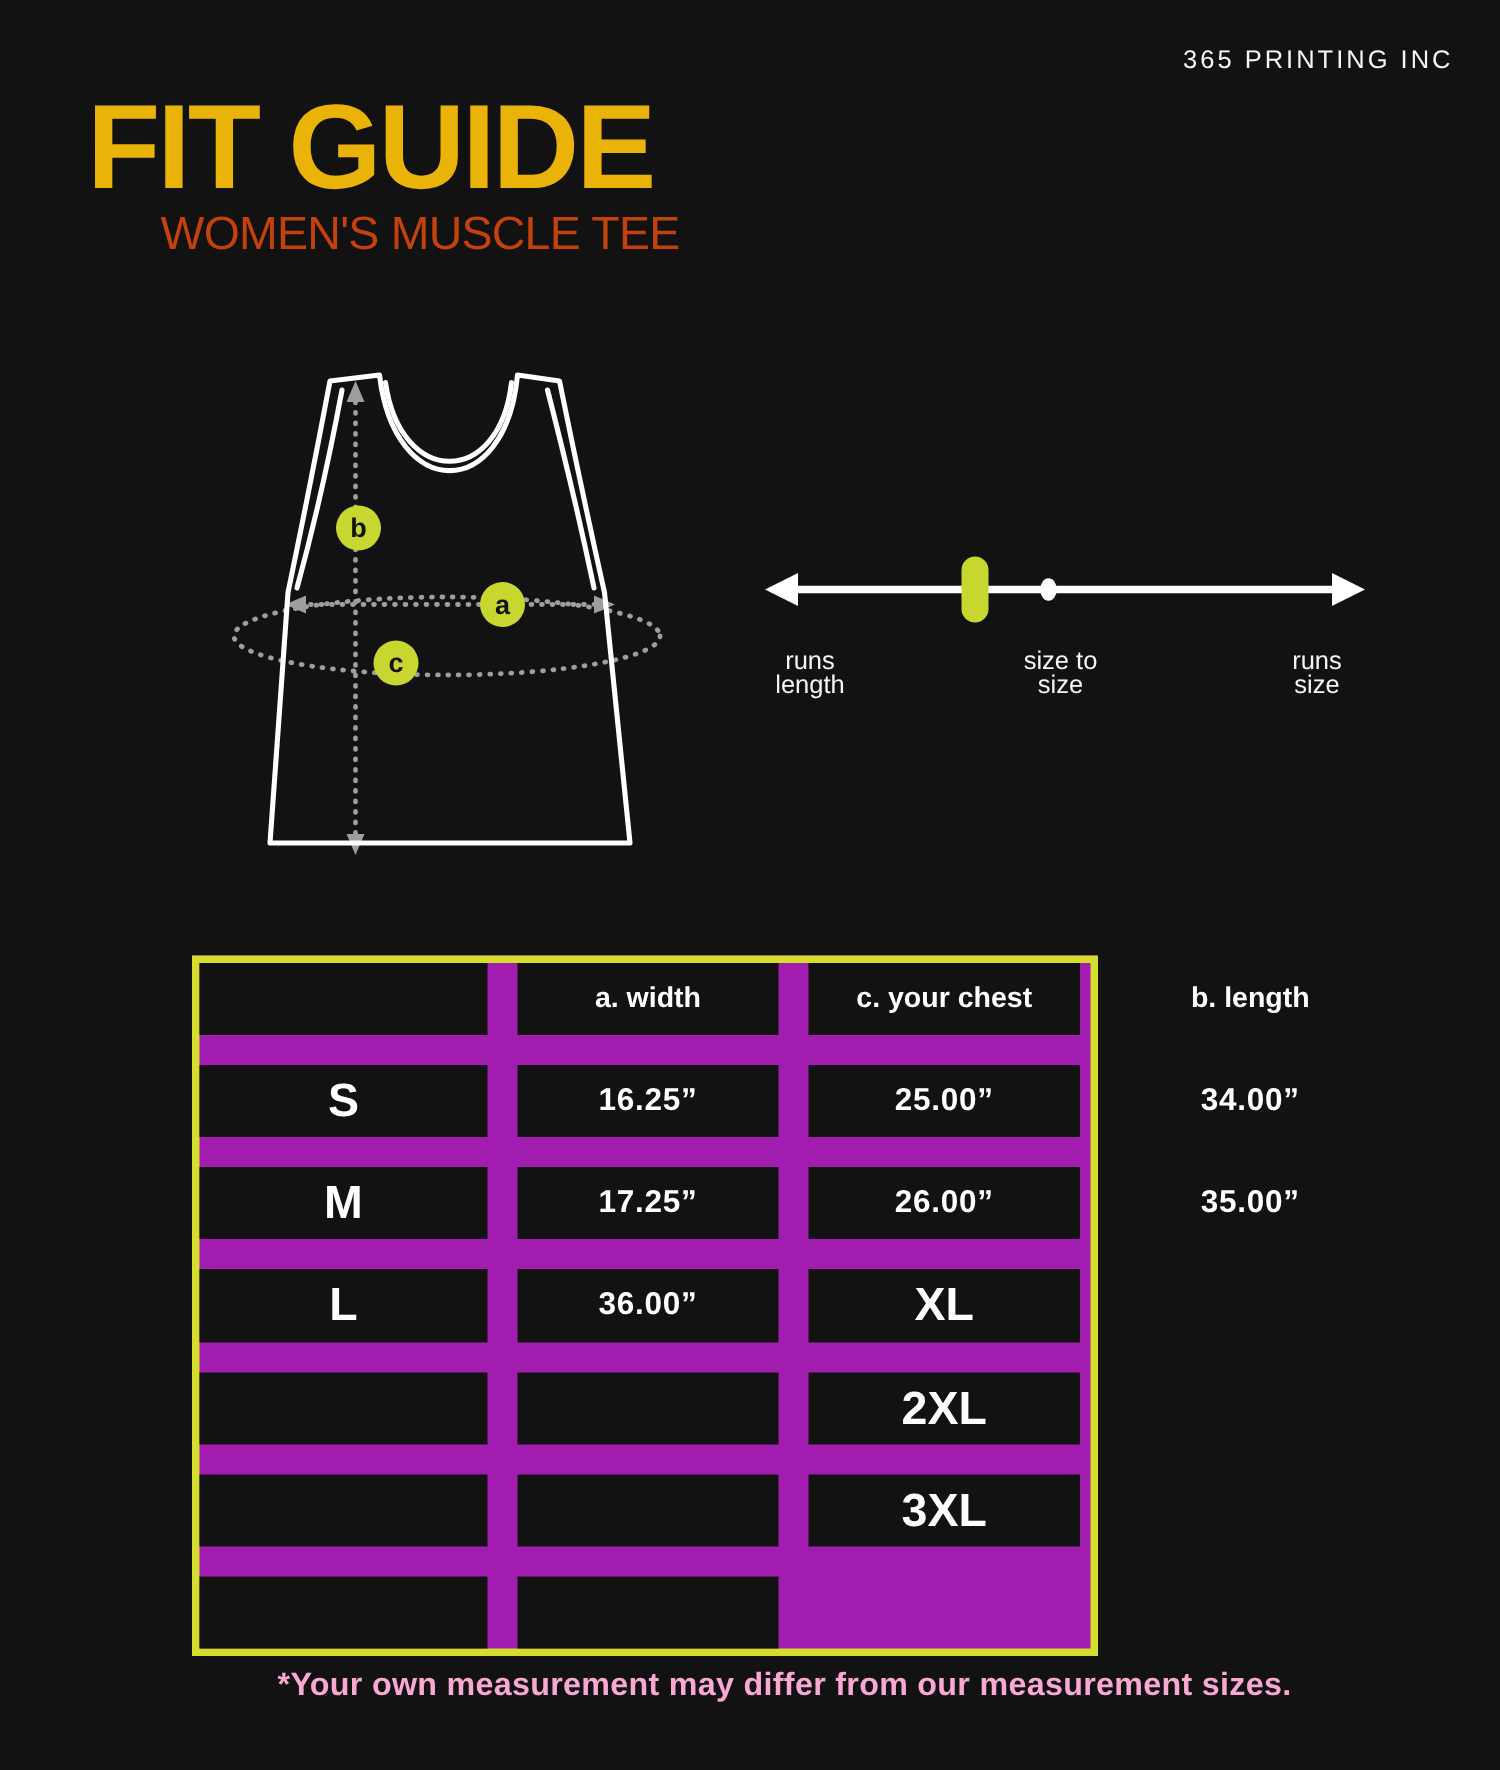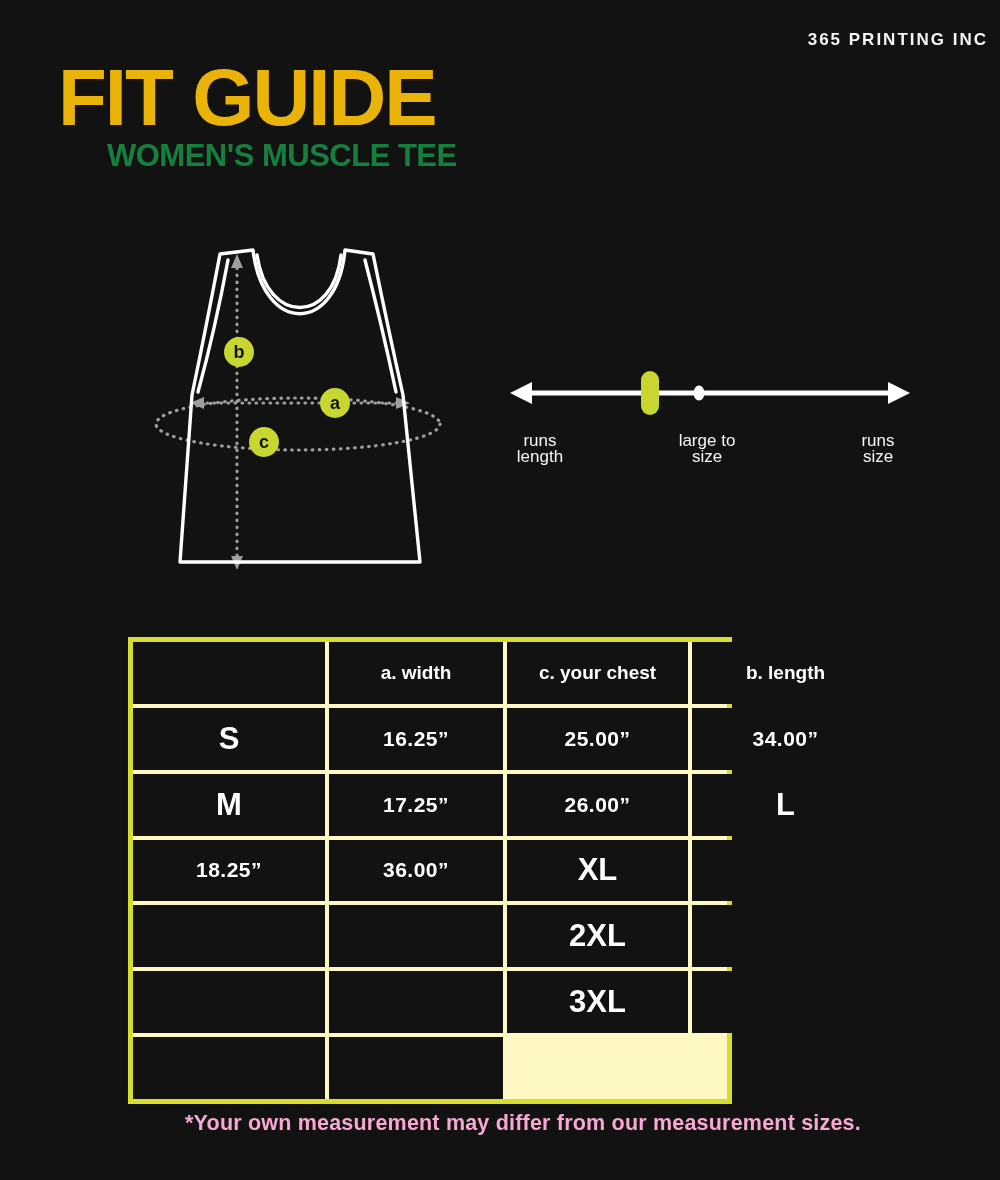--- a/index.html
+++ b/index.html
@@ -1,30 +1,30 @@
 <!DOCTYPE html>
 <html><head>
 <meta charset="utf-8">
 <style>
   html,body{margin:0;padding:0;background:#121212;}
   .page{
     position:relative;width:1000px;height:1180px;background:#121212;
     font-family:"Liberation Sans",sans-serif;color:#ffffff;overflow:hidden;
   }
   .brand{
-    position:absolute;top:30px;right:12px;font-size:17px;font-weight:bold;
+    position:absolute;top:30px;right:31px;font-size:17px;font-weight:normal;
     letter-spacing:2px;color:#f5f5f5;white-space:nowrap;
   }
   .title{
     position:absolute;left:58px;top:58px;margin:0;font-size:80px;font-weight:bold;
     color:#eab308;letter-spacing:-2px;line-height:1;
   }
   .subtitle{
-    position:absolute;left:107px;top:140px;margin:0;font-size:31px;font-weight:bold;
-    color:#15803d;letter-spacing:-0.5px;line-height:1;white-space:nowrap;
+    position:absolute;left:107px;top:140px;margin:0;font-size:31px;font-weight:normal;
+    color:#c2410c;letter-spacing:-0.5px;line-height:1;white-space:nowrap;
   }
   .tee-svg{position:absolute;left:140px;top:240px;width:320px;height:340px;}
   .dotline{stroke:#9e9e9e;stroke-width:3.2;stroke-dasharray:0.6 6.4;stroke-linecap:round;fill:none;}
   .gray-arrow{fill:#9e9e9e;}
   .shirt{stroke:#ffffff;stroke-width:3.4;fill:none;stroke-linejoin:round;stroke-linecap:round;}
   .marker-circle{fill:#c8d630;}
   .marker-letter{
     font-family:"Liberation Sans",sans-serif;font-size:18px;font-weight:bold;fill:#121212;
     text-anchor:middle;
   }
@@ -35,22 +35,22 @@
   .scale-dot{fill:#ffffff;}
   .scale-label{
     position:absolute;top:433px;text-align:center;font-size:17px;font-weight:normal;
     line-height:16px;color:#f5f5f5;
   }
   .scale-label.l1{left:495px;width:90px;}
   .scale-label.l2{left:657px;width:100px;}
   .scale-label.l3{left:828px;width:100px;}
   .size-table{
     position:absolute;left:128px;top:637px;width:604px;height:467px;box-sizing:border-box;
-    border:5px solid #d5de2c;background:#fef9c3;display:grid;
-    grid-template-columns:192px 174px 181px 187px;grid-template-rows:repeat(7,1fr);gap:4px;
+    border:5px solid #d5de2c;background:#a21caf;display:grid;
+    grid-template-columns:192px 174px 181px 187px;grid-template-rows:repeat(7,1fr);gap:20px;
   }
   .cell{
     background:#121212;display:flex;align-items:center;justify-content:center;
     font-weight:bold;color:#ffffff;
   }
   .cell.head{font-size:19px;}
   .cell.size{font-size:31px;}
   .cell.val{font-size:21px;letter-spacing:0.5px;}
   .footnote{
     position:absolute;left:0;top:1111px;width:100%;text-align:center;
@@ -103,21 +103,21 @@
     <polygon class="scale-arrowhead" points="5,28 27,17 27,39"></polygon>
     <polygon class="scale-arrowhead" points="405,28 383,17 383,39"></polygon>
     <rect class="scale-marker" x="136" y="6" width="18" height="44" rx="9"></rect>
     <ellipse class="scale-dot" cx="194" cy="28" rx="5.5" ry="7.5"></ellipse>
   </svg>
   <div class="scale-label l1">
     <div>runs</div>
     <div>length</div>
   </div>
   <div class="scale-label l2">
-    <div>large to</div>
+    <div>size to</div>
     <div>size</div>
   </div>
   <div class="scale-label l3">
     <div>runs</div>
     <div>size</div>
   </div>
 
   <div class="size-table">
     <div class="cell head"></div>
     <div class="cell head">a. width</div>
@@ -125,23 +125,23 @@
     <div class="cell head">b. length</div>
 
     <div class="cell size">S</div>
     <div class="cell val">16.25”</div>
     <div class="cell val">25.00”</div>
     <div class="cell val">34.00”</div>
 
     <div class="cell size">M</div>
     <div class="cell val">17.25”</div>
     <div class="cell val">26.00”</div>
+    <div class="cell val">35.00”</div>
 
     <div class="cell size">L</div>
-    <div class="cell val">18.25”</div>
     <div class="cell val">36.00”</div>
 
     <div class="cell size">XL</div>
     <div class="cell val"></div>
     <div class="cell val"></div>
     <div class="cell val"></div>
 
     <div class="cell size">2XL</div>
     <div class="cell val"></div>
     <div class="cell val"></div>

